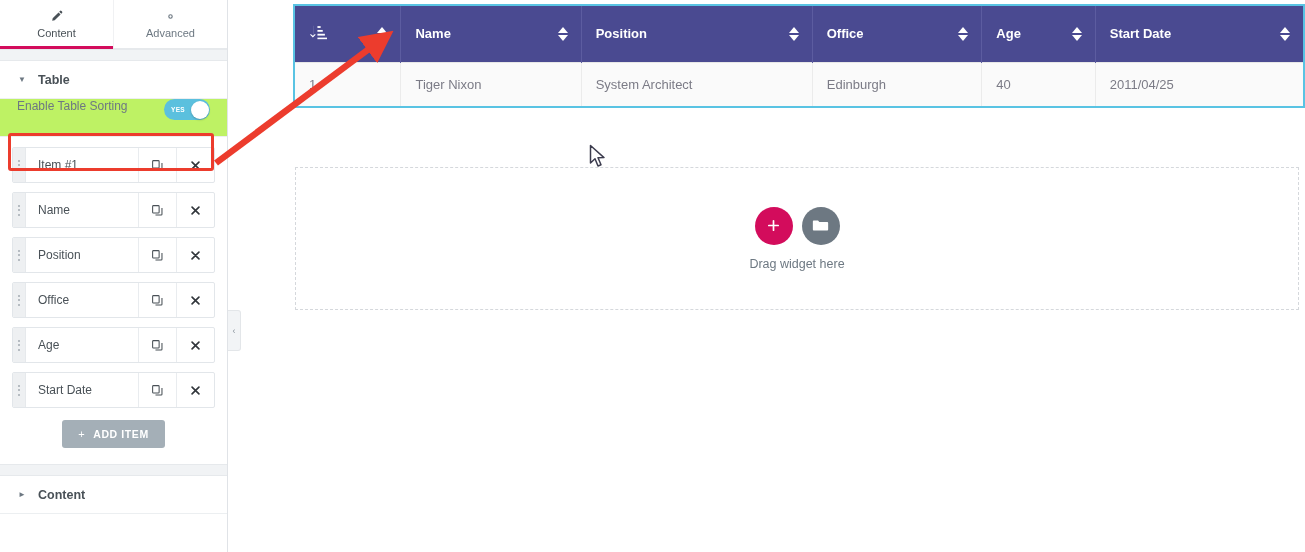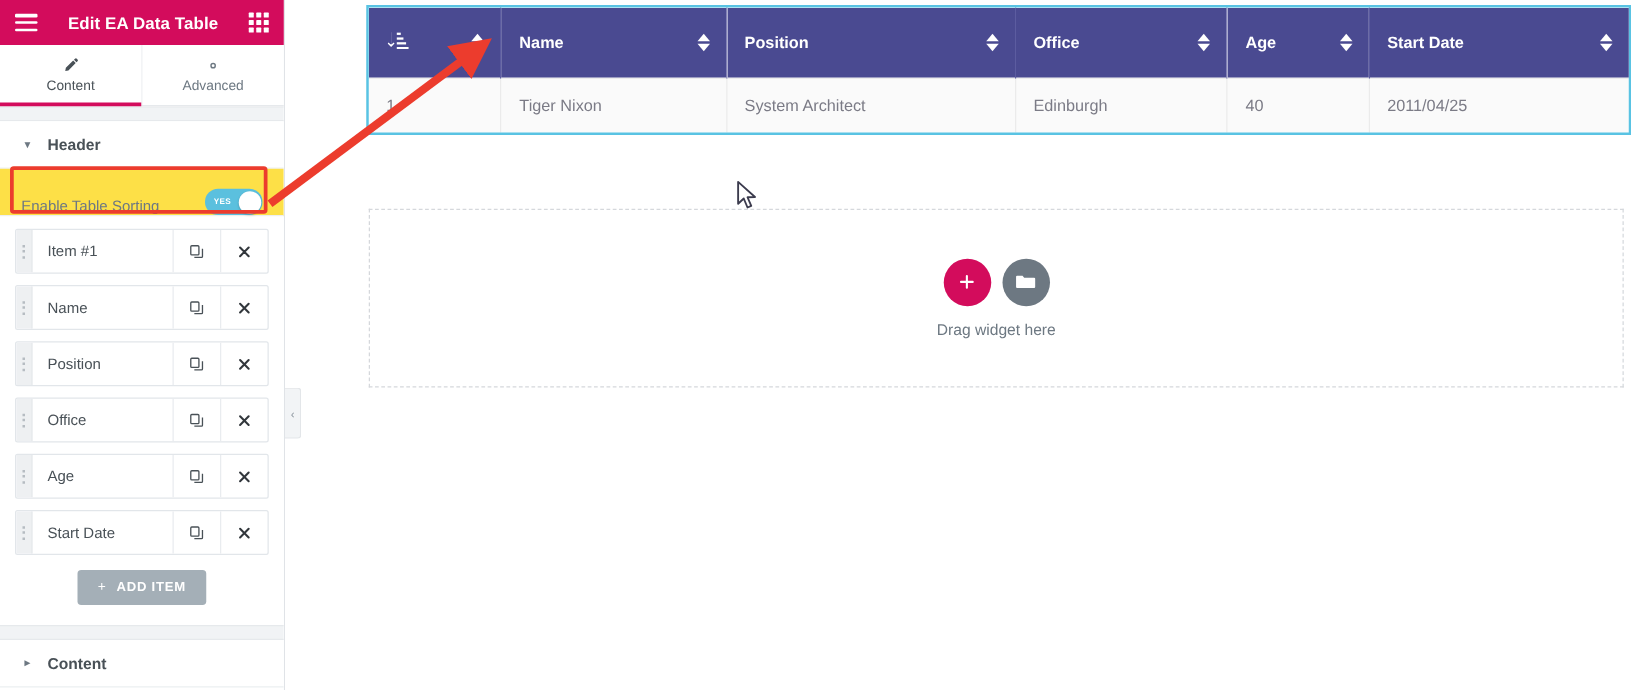--- a/index.html
+++ b/index.html
@@ -157,25 +157,25 @@
     margin-right: 12px;
     color: #6d7882;
     display: inline-block;
     width: 8px;
   }
 
   
   .ctrl-row {
     height: 38px;
     display: flex;
-    align-items: flex-end;
+    align-items: flex-start;
     justify-content: space-between;
     padding: 0 17px;
     box-sizing: border-box;
-    background: #fde047;
+    background: #bef264;
     border-bottom: 1px solid #eceff1;
   }
   .ctrl-label {
     font-size: 12px;
     color: #6d7882;
   }
   .switch {
     width: 46px;
     height: 21px;
     border-radius: 11px;
@@ -444,39 +444,20 @@
     pointer-events: none;
   }
 </style>
 </head>
 <body>
 
 <div class="app">
 
   <div class="panel">
 
-    <div class="panel-header">
-      <div class="hamburger">
-        <span></span>
-          <span></span>
-          <span></span>
-      </div>
-      <div class="panel-title">Edit EA Data Table</div>
-      <div class="grid-icon">
-        <i></i>
-          <i></i>
-          <i></i>
-          <i></i>
-          <i></i>
-          <i></i>
-          <i></i>
-          <i></i>
-          <i></i>
-      </div>
-    </div>
 
     <div class="tabs">
       <div class="tab active">
         <span class="tab-ico">
           <svg width="13" height="13" viewBox="0 0 16 16" fill="#495157">
               <path d="M12.3 1.2a1.3 1.3 0 0 1 1.8 0l.7.7a1.3 1.3 0 0 1 0 1.8l-1 1-2.5-2.5 1-1zM10.5 3l2.5 2.5-7.2 7.2-3.1.6.6-3.1L10.5 3z"></path>
             </svg>
         </span>
         <span class="tab-label">Content</span>
       </div>
@@ -490,21 +471,21 @@
         <span class="tab-label">Advanced</span>
       </div>
     </div>
 
     <div class="panel-body">
 
       <div class="section-sep"></div>
 
       <div class="section-head">
         <span class="caret">▼</span>
-        <span>Header</span>
+        <span>Table</span>
       </div>
 
       <div class="ctrl-row">
         <span class="ctrl-label">Enable Table Sorting</span>
         <span class="switch">
           <span class="yes">YES</span>
           <span class="knob"></span>
         </span>
       </div>
 

